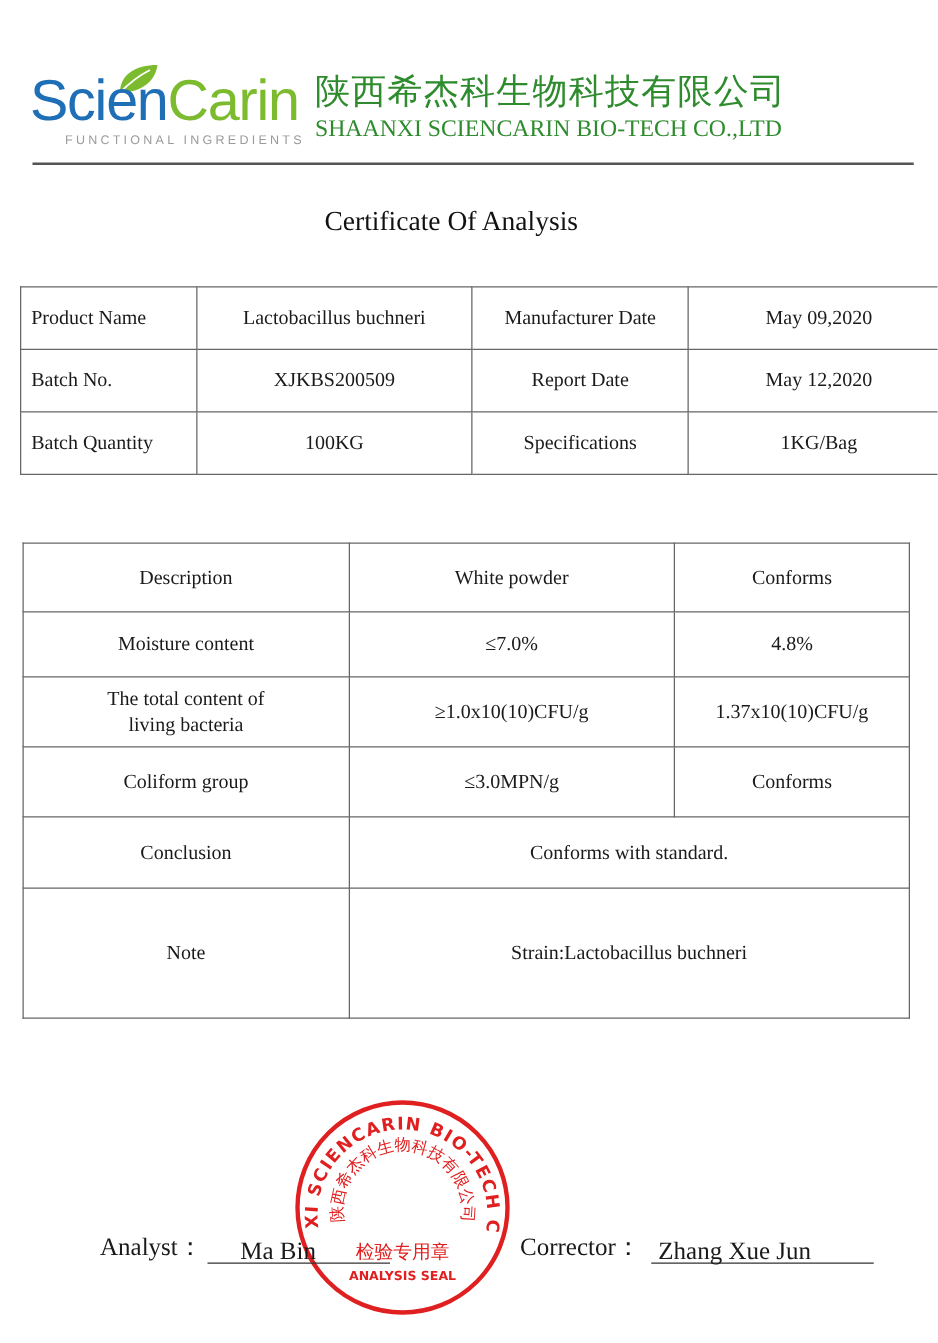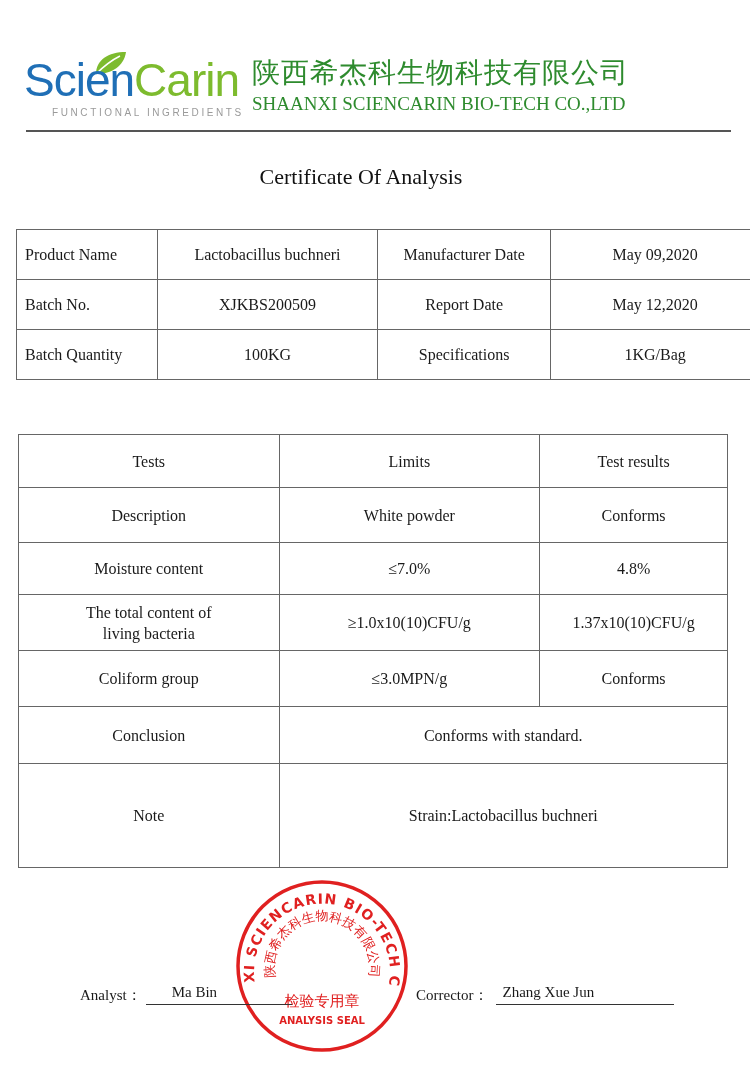--- a/index.html
+++ b/index.html
@@ -30,21 +30,21 @@
 
   .info-table { left: 16px; top: 229px; width: 744px; }
   .info-table td { height: 49px; }
   .info-table td.lbl { text-align: left; padding-left: 8px; }
   .info-table td.val { text-align: center; }
 
   .tests-table { left: 18px; top: 434px; width: 710px; }
   .tests-table td { text-align: center; line-height: 21px; }
 
   
-  .sig-row { position: absolute; top: 984px; font-size: 15px; white-space: nowrap; }
+  .sig-row { position: absolute; top: 984px; font-size: 20px; white-space: nowrap; }
   .sig-label { display: inline-block; }
   .sig-line { display: inline-block; border-bottom: 1px solid #333; height: 20px; vertical-align: bottom; }
   .analyst { left: 80px; }
   .analyst .sig-line { width: 120px; margin-left: 4px; padding-left: 26px; }
   .corrector { left: 416px; }
   .corrector .sig-line { width: 172px; margin-left: 8px; padding-left: 6px; }
 
   .seal { position: absolute; left: 234px; top: 878px; width: 176px; height: 176px; }
 </style>
 </head>
@@ -96,25 +96,20 @@
 </tbody>
   </table>
 
 <table class="tests-table">
   <colgroup>
     <col style="width:261px">
       <col style="width:261px">
       <col style="width:188px">
   </colgroup>
   <tbody>
-      <tr style="height:53px">
-    <td>Tests</td>
-    <td>Limits</td>
-    <td>Test results</td>
-  </tr>
   <tr style="height:55px">
     <td>Description</td>
     <td>White powder</td>
     <td>Conforms</td>
   </tr>
   <tr style="height:52px">
     <td>Moisture content</td>
     <td>≤7.0%</td>
     <td>4.8%</td>
   </tr>

